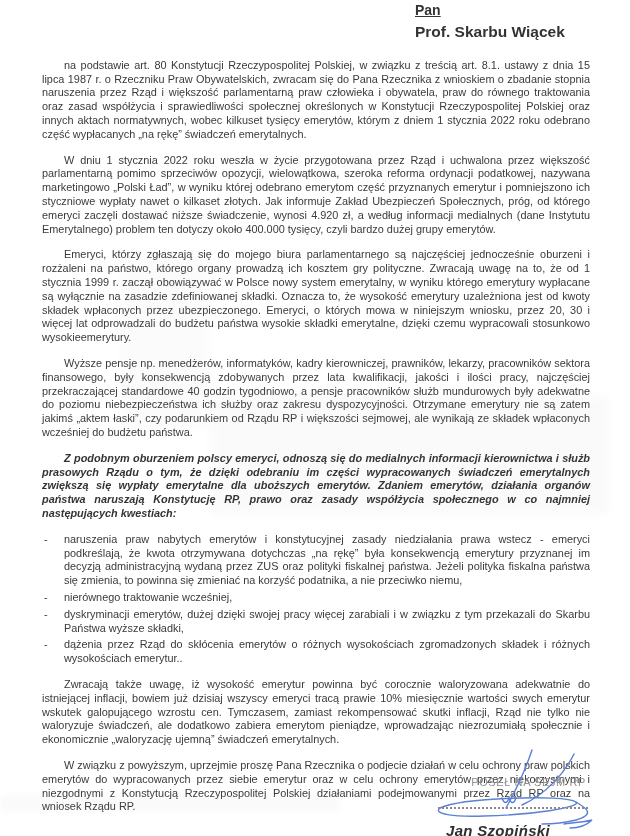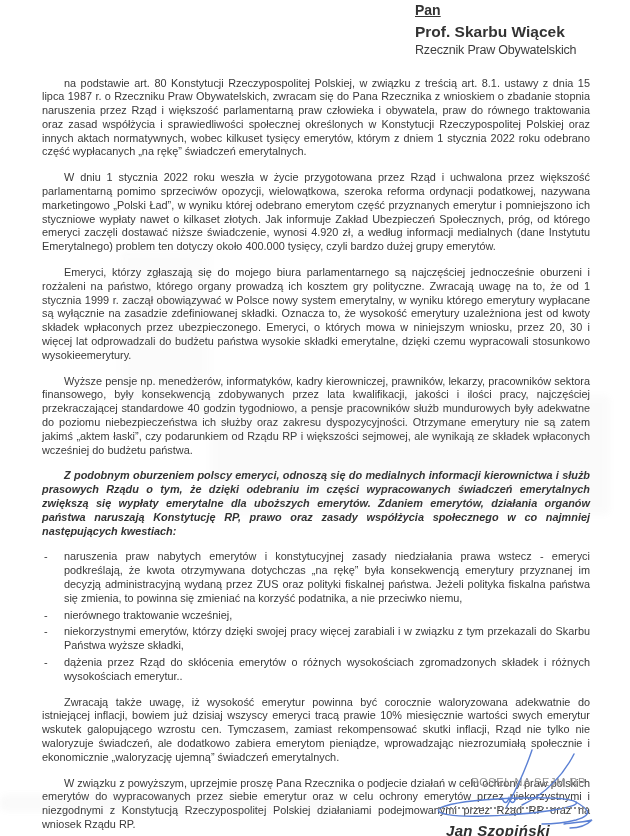--- a/index.html
+++ b/index.html
@@ -137,41 +137,40 @@
 
 <div class="page">
 
   <div class="bleed bleed-1"></div>
   <div class="bleed bleed-2"></div>
   <div class="bleed bleed-3"></div>
 
   <div class="recipient">
     <div class="sal">Pan</div>
     <div class="name">Prof. Skarbu Wiącek</div>
-    <div class="title">Rzecznik Praw Obywatelskich</div>
   </div>
 
   <p class="body-p">na podstawie art. 80 Konstytucji Rzeczypospolitej Polskiej, w związku z treścią art. 8.1. ustawy z dnia 15 lipca 1987 r. o Rzeczniku Praw Obywatelskich, zwracam się do Pana Rzecznika z wnioskiem o zbadanie stopnia naruszenia przez Rząd i większość parlamentarną praw człowieka i obywatela, praw do równego traktowania oraz zasad współżycia i sprawiedliwości społecznej określonych w Konstytucji Rzeczypospolitej Polskiej oraz innych aktach normatywnych, wobec kilkuset tysięcy emerytów, którym z dniem 1 stycznia 2022 roku odebrano część wypłacanych „na rękę” świadczeń emerytalnych.</p>
   <p class="body-p">W dniu 1 stycznia 2022 roku weszła w życie przygotowana przez Rząd i uchwalona przez większość parlamentarną pomimo sprzeciwów opozycji, wielowątkowa, szeroka reforma ordynacji podatkowej, nazywana marketingowo „Polski Ład”, w wyniku której odebrano emerytom część przyznanych emerytur i pomniejszono ich styczniowe wypłaty nawet o kilkaset złotych. Jak informuje Zakład Ubezpieczeń Społecznych, próg, od którego emeryci zaczęli dostawać niższe świadczenie, wynosi 4.920 zł, a według informacji medialnych (dane Instytutu Emerytalnego) problem ten dotyczy około 400.000 tysięcy, czyli bardzo dużej grupy emerytów.</p>
   <p class="body-p">Emeryci, którzy zgłaszają się do mojego biura parlamentarnego są najczęściej jednocześnie oburzeni i rozżaleni na państwo, którego organy prowadzą ich kosztem gry polityczne. Zwracają uwagę na to, że od 1 stycznia 1999 r. zaczął obowiązywać w Polsce nowy system emerytalny, w wyniku którego emerytury wypłacane są wyłącznie na zasadzie zdefiniowanej składki. Oznacza to, że wysokość emerytury uzależniona jest od kwoty składek wpłaconych przez ubezpieczonego. Emeryci, o których mowa w niniejszym wniosku, przez 20, 30 i więcej lat odprowadzali do budżetu państwa wysokie składki emerytalne, dzięki czemu wypracowali stosunkowo wysokieemerytury.</p>
   <p class="body-p">Wyższe pensje np. menedżerów, informatyków, kadry kierowniczej, prawników, lekarzy, pracowników sektora finansowego, były konsekwencją zdobywanych przez lata kwalifikacji, jakości i ilości pracy, najczęściej przekraczającej standardowe 40 godzin tygodniowo, a pensje pracowników służb mundurowych były adekwatne do poziomu niebezpieczeństwa ich służby oraz zakresu dyspozycyjności. Otrzymane emerytury nie są zatem jakimś „aktem łaski”, czy podarunkiem od Rządu RP i większości sejmowej, ale wynikają ze składek wpłaconych wcześniej do budżetu państwa.</p>
   <p class="body-p emph">Z podobnym oburzeniem polscy emeryci, odnoszą się do medialnych informacji kierownictwa i służb prasowych Rządu o tym, że dzięki odebraniu im części wypracowanych świadczeń emerytalnych zwiększą się wypłaty emerytalne dla uboższych emerytów. Zdaniem emerytów, działania organów państwa naruszają Konstytucję RP, prawo oraz zasady współżycia społecznego w co najmniej następujących kwestiach:</p>
 
   <ul class="dash-list">
     <li>
       <span class="dash">-</span>
       <span class="dash-text">naruszenia praw nabytych emerytów i konstytucyjnej zasady niedziałania prawa wstecz - emeryci podkreślają, że kwota otrzymywana dotychczas „na rękę” była konsekwencją emerytury przyznanej im decyzją administracyjną wydaną przez ZUS oraz polityki fiskalnej państwa. Jeżeli polityka fiskalna państwa się zmienia, to powinna się zmieniać na korzyść podatnika, a nie przeciwko niemu,</span>
     </li>
     <li>
       <span class="dash">-</span>
       <span class="dash-text">nierównego traktowanie wcześniej,</span>
     </li>
     <li>
       <span class="dash">-</span>
-      <span class="dash-text">niekorzystnymi emerytów, którzy dzięki swojej pracy więcej zarabiali i w związku z tym przekazali do Skarbu Państwa wyższe składki,</span>
+      <span class="dash-text">dyskryminacji emerytów, dużej dzięki swojej pracy więcej zarabiali i w związku z tym przekazali do Skarbu Państwa wyższe składki,</span>
     </li>
     <li>
       <span class="dash">-</span>
       <span class="dash-text">dążenia przez Rząd do skłócenia emerytów o różnych wysokościach zgromadzonych składek i różnych wysokościach emerytur..</span>
     </li>
   </ul>
 
   <p class="body-p">Zwracają także uwagę, iż wysokość emerytur powinna być corocznie waloryzowana adekwatnie do istniejącej inflacji, bowiem już dzisiaj wszyscy emeryci tracą prawie 10% miesięcznie wartości swych emerytur wskutek galopującego wzrostu cen. Tymczasem, zamiast rekompensować skutki inflacji, Rząd nie tylko nie waloryzuje świadczeń, ale dodatkowo zabiera emerytom pieniądze, wprowadzając niezrozumiałą społecznie i ekonomicznie „waloryzację ujemną” świadczeń emerytalnych.</p>
   <p class="body-p">W związku z powyższym, uprzejmie proszę Pana Rzecznika o podjecie działań w celu ochrony praw polskich emerytów do wypracowanych przez siebie emerytur oraz w celu ochrony emerytów przez niekorzystnymi i niezgodnymi z Konstytucją Rzeczypospolitej Polskiej działaniami podejmowanymi przez Rząd RP oraz na wniosek Rządu RP.</p>
 

